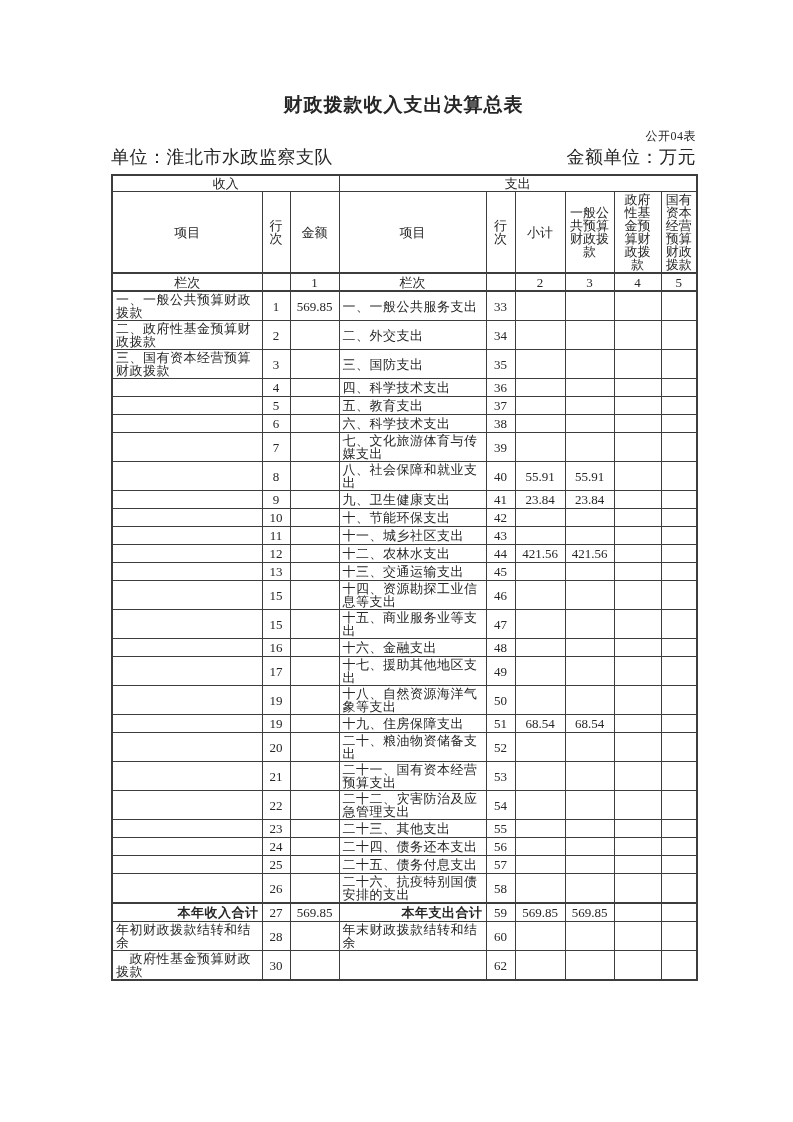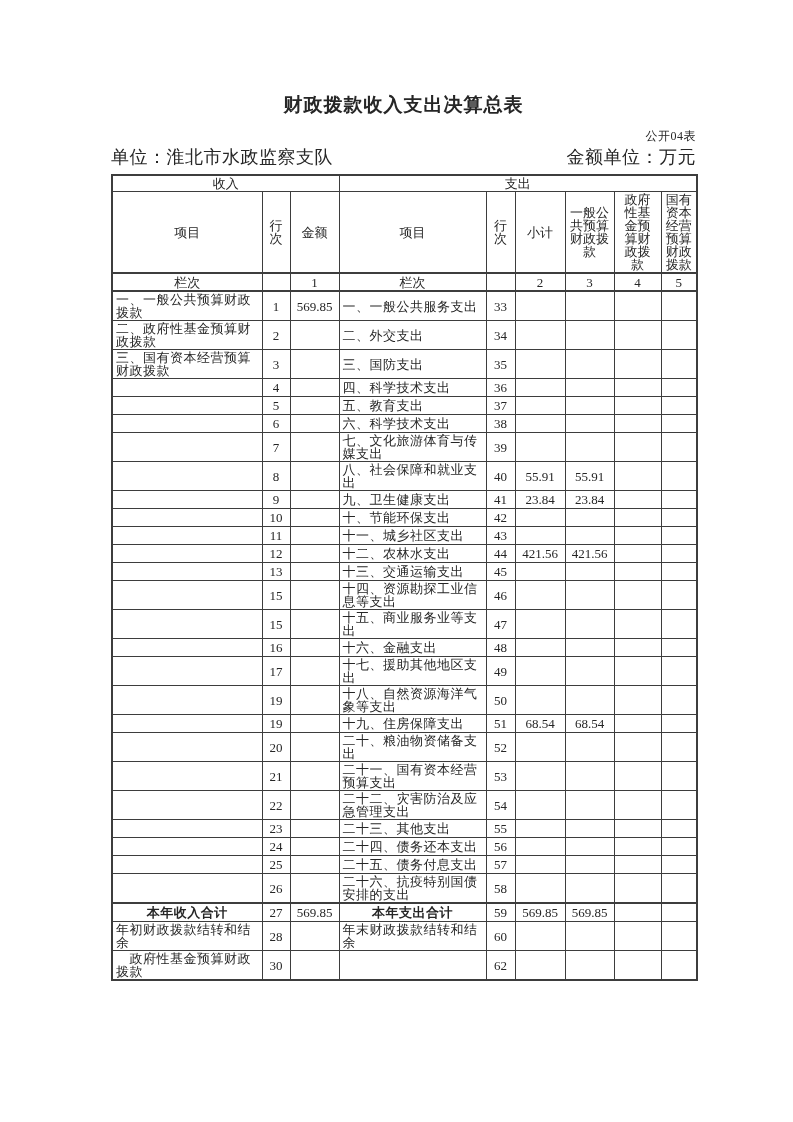--- a/index.html
+++ b/index.html
@@ -71,21 +71,21 @@
   }
   table.fin td.item {
     text-align:left;
     letter-spacing:0.5px;
   }
   table.fin td.num { text-align:center; }
   table.fin tbody td { height:15px; }
   tr.total td { border-top-width:2px; }
   tr.total td.item {
     font-weight:bold;
-    text-align:center;
+    text-align:right;
   }
 </style>
 </head>
 <body>
 
 <div class="page">
   <div class="title">财政拨款收入支出决算总表</div>
   <div class="table-no">公开04表</div>
   <div class="meta">
     <span>单位：淮北市水政监察支队</span>

